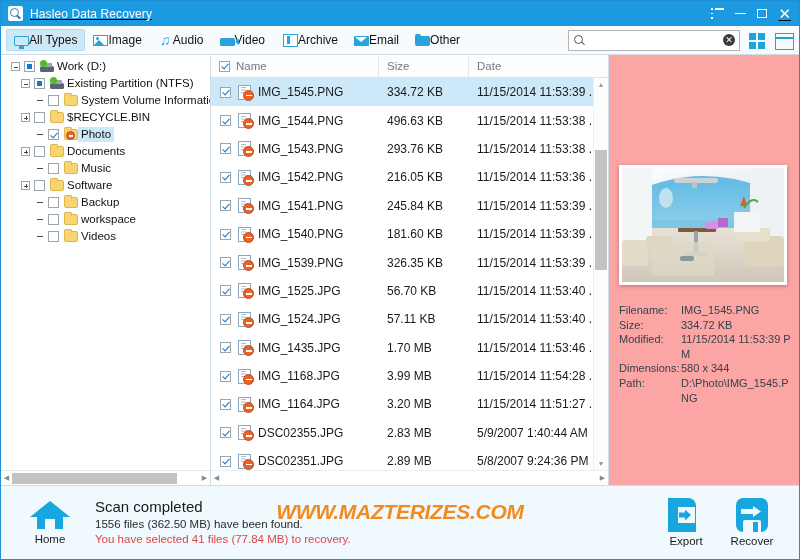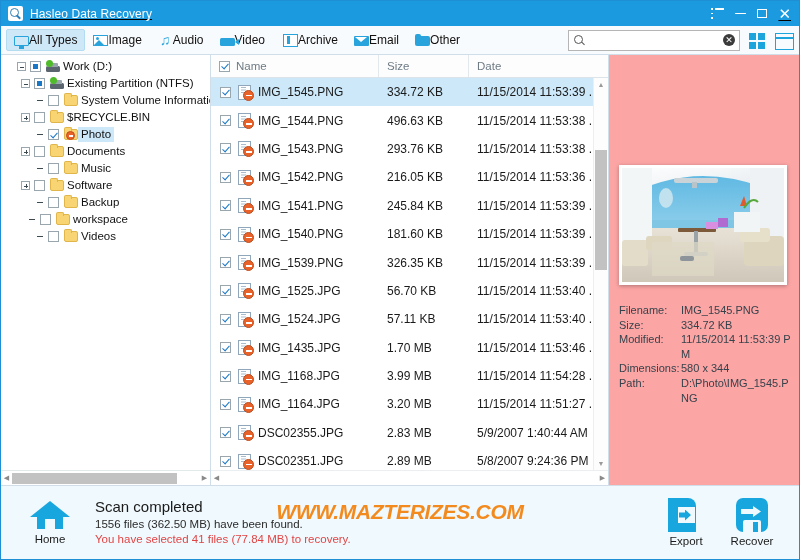--- a/index.html
+++ b/index.html
@@ -430,21 +430,21 @@
         <i></i>
     </div>
     <div class="vbtn vdetail"></div>
   </div>
 
   <div class="body">
 
     <div class="treepane">
       <div class="tree">
 
-        <div class="trow" style="padding-left:16px">
+        <div class="trow" style="padding-left:10px">
           <span class="expander"></span>
           <span class="cbx partial" style="margin-left:4px"></span>
           <span class="ic-drive" style="margin-left:5px">
             <i class="drive-badge green"></i>
           </span>
           <span class="lbl">Work (D:)</span>
         </div>
 
         <div class="trow" style="padding-left:20px">
           <span class="expander"></span>
@@ -499,21 +499,21 @@
           <span class="lbl">Software</span>
         </div>
 
         <div class="trow" style="padding-left:34px">
           <span class="expander none"></span>
           <span class="cbx" style="margin-left:4px"></span>
           <span class="ic-folder" style="margin-left:5px"></span>
           <span class="lbl">Backup</span>
         </div>
 
-        <div class="trow" style="padding-left:26px">
+        <div class="trow" style="padding-left:34px">
           <span class="expander none"></span>
           <span class="cbx" style="margin-left:4px"></span>
           <span class="ic-folder" style="margin-left:5px"></span>
           <span class="lbl">workspace</span>
         </div>
 
         <div class="trow" style="padding-left:34px">
           <span class="expander none"></span>
           <span class="cbx" style="margin-left:4px"></span>
           <span class="ic-folder" style="margin-left:5px"></span>

